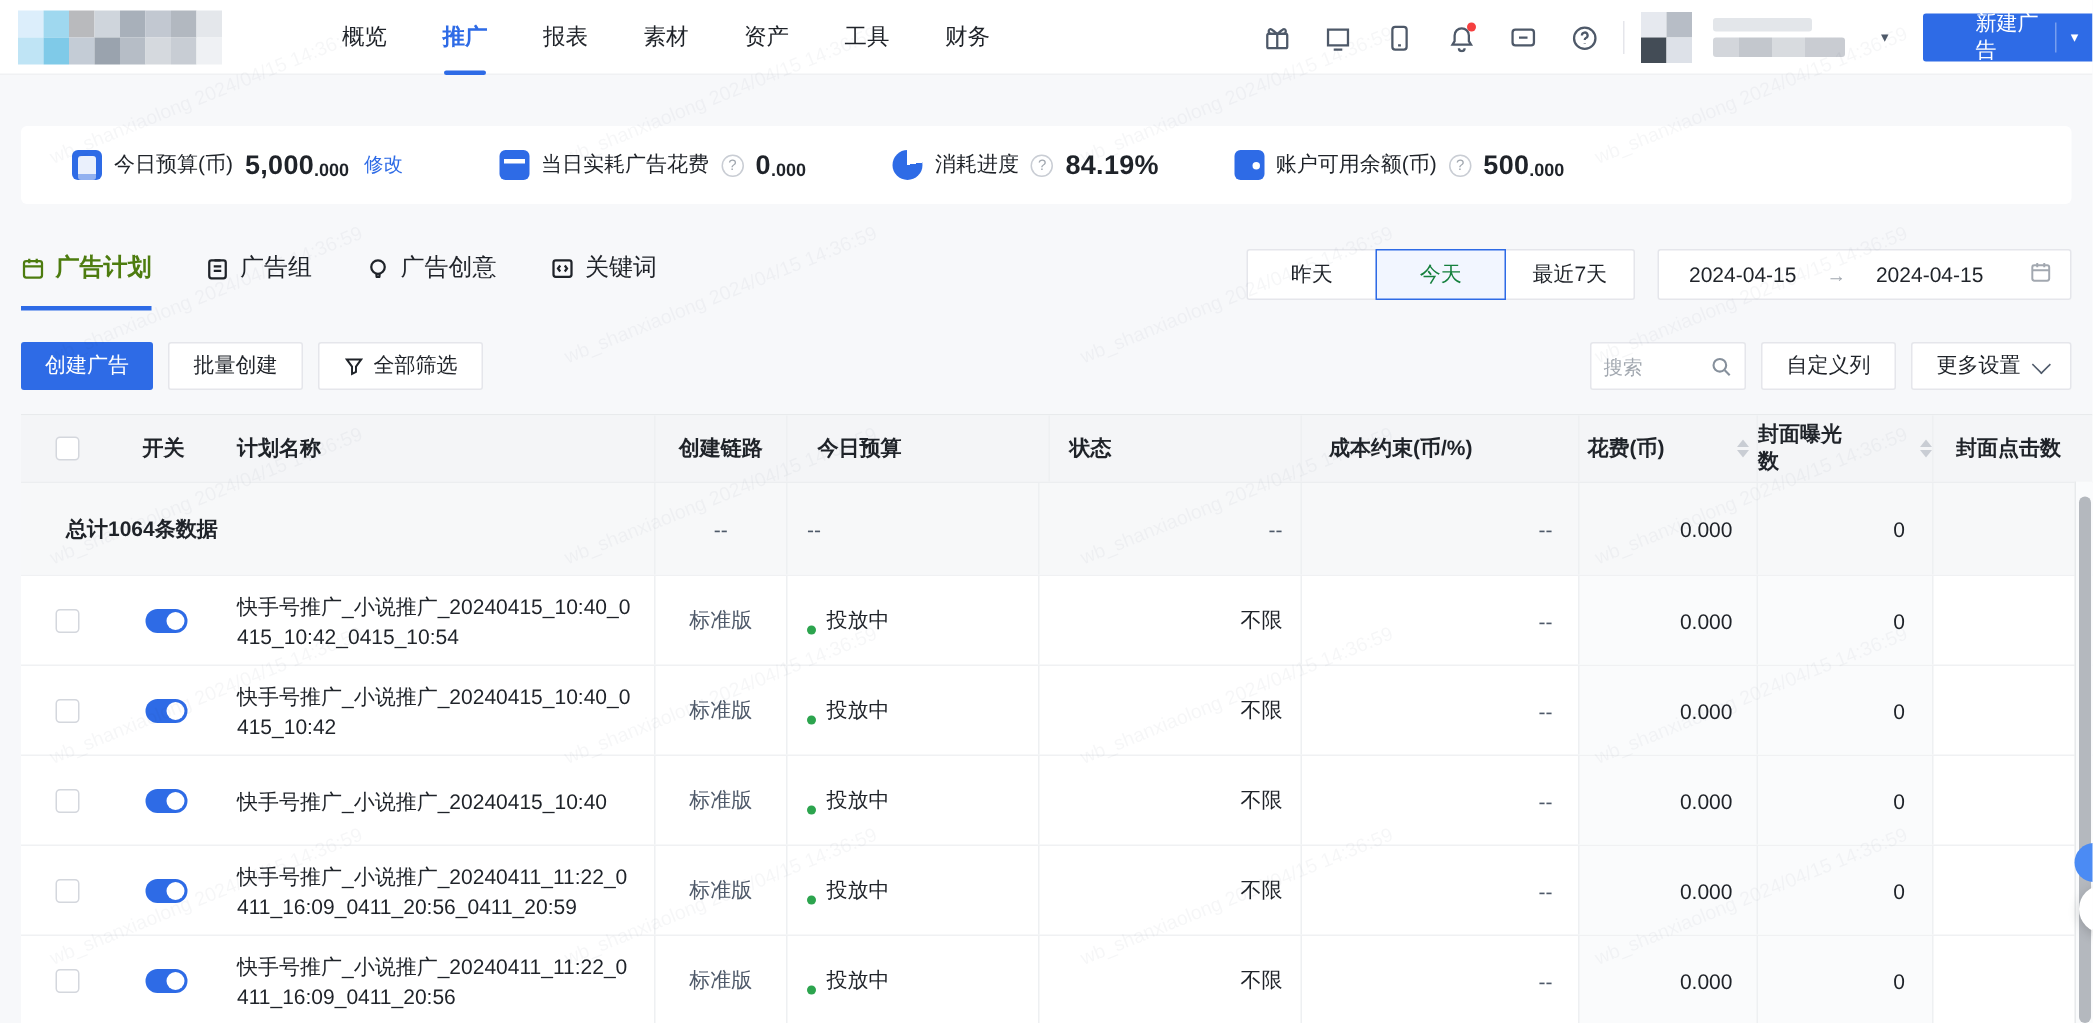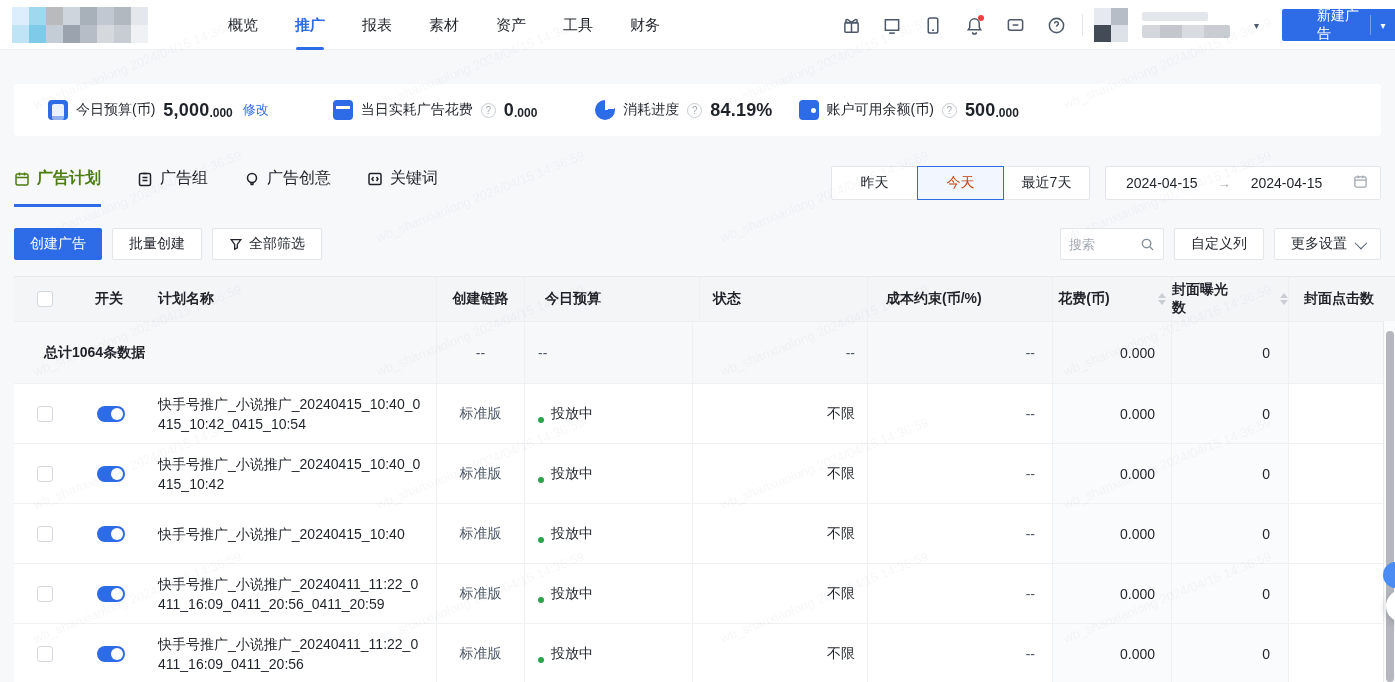--- a/index.html
+++ b/index.html
@@ -61,33 +61,33 @@
   .sum-icon.card::after { content:""; position:absolute; left:3px; top:6px; width:14px; height:3px; background:#fff; }
   .sum-icon.pie { border-radius:50%; background:conic-gradient(#fff 0 80deg,#2e6be6 80deg 360deg); }
   .sum-icon.wallet::after { content:""; position:absolute; right:3px; top:8px; width:5px; height:5px;
       border-radius:50%; background:#fff; }
   .sum-label { font-size:14px; color:#1f2329; white-space:nowrap; }
   .help-circle { width:15px; height:15px; border-radius:50%; border:1px solid #c9cdd4; color:#a2a8b0;
       font-size:10px; display:flex; align-items:center; justify-content:center; cursor:pointer; }
   .sum-value { font-size:18px; font-weight:bold; letter-spacing:.2px; }
   .sum-dec { font-size:12px; font-weight:bold; align-self:flex-end; padding-bottom:1px; }
   .sum-action { color:#2e6be6; font-size:13px; margin-left:10px; cursor:pointer; }
-  .mr1{margin-right:64px}.mr2{margin-right:58px}.mr3{margin-right:26px}
+  .mr1{margin-right:64px}.mr2{margin-right:58px}.mr3{margin-right:50px}
   
   .tabs-row { position:absolute; left:14px; top:168px; display:flex; gap:36px; }
   .tab { display:flex; align-items:center; gap:7px; font-size:16px; color:#1f2329; cursor:pointer;
       padding-bottom:15px; border-bottom:3px solid transparent; }
   .tab svg { display:block; }
   .tab.active { color:#4d7c0f; font-weight:bold; border-bottom-color:#2e6be6; }
   .date-quick { position:absolute; top:166px; right:305px; display:flex; height:34px; }
   .dq-btn { width:87px; background:#fff; border:1px solid #e5e6eb; margin-left:-1px;
       display:flex; align-items:center; justify-content:center; font-size:14px; cursor:pointer; }
   .dq-btn:first-child { margin-left:0; border-radius:2px 0 0 2px;font-family:Liberation Mono, monospace; }
   .dq-btn:last-child { border-radius:0 2px 2px 0; }
-  .dq-btn.active { border-color:#2e6be6; color:#c2410c; background:#f2f6ff; z-index:1; }
+  .dq-btn.active { border-color:#2e6be6; color:#15803d; background:#f2f6ff; z-index:1; }
   .date-range { position:absolute; top:166px; right:14px; width:276px; height:34px; background:#fff;
       border:1px solid #e5e6eb; border-radius:2px; display:flex; align-items:center;
       padding:0 12px 0 20px; cursor:pointer; }
   .date-text { font-size:14px; color:#1f2329; }
   .range-arrow { color:#a2a8b0; margin:0 20px; font-size:13px; }
   .cal-icon { margin-left:auto; color:#a2a8b0; }
   
   .toolbar-left { position:absolute; left:14px; top:228px; display:flex; gap:10px; }
   .btn { height:32px; border-radius:2px; display:flex; align-items:center; justify-content:center;
       font-size:14px; cursor:pointer; white-space:nowrap; }

